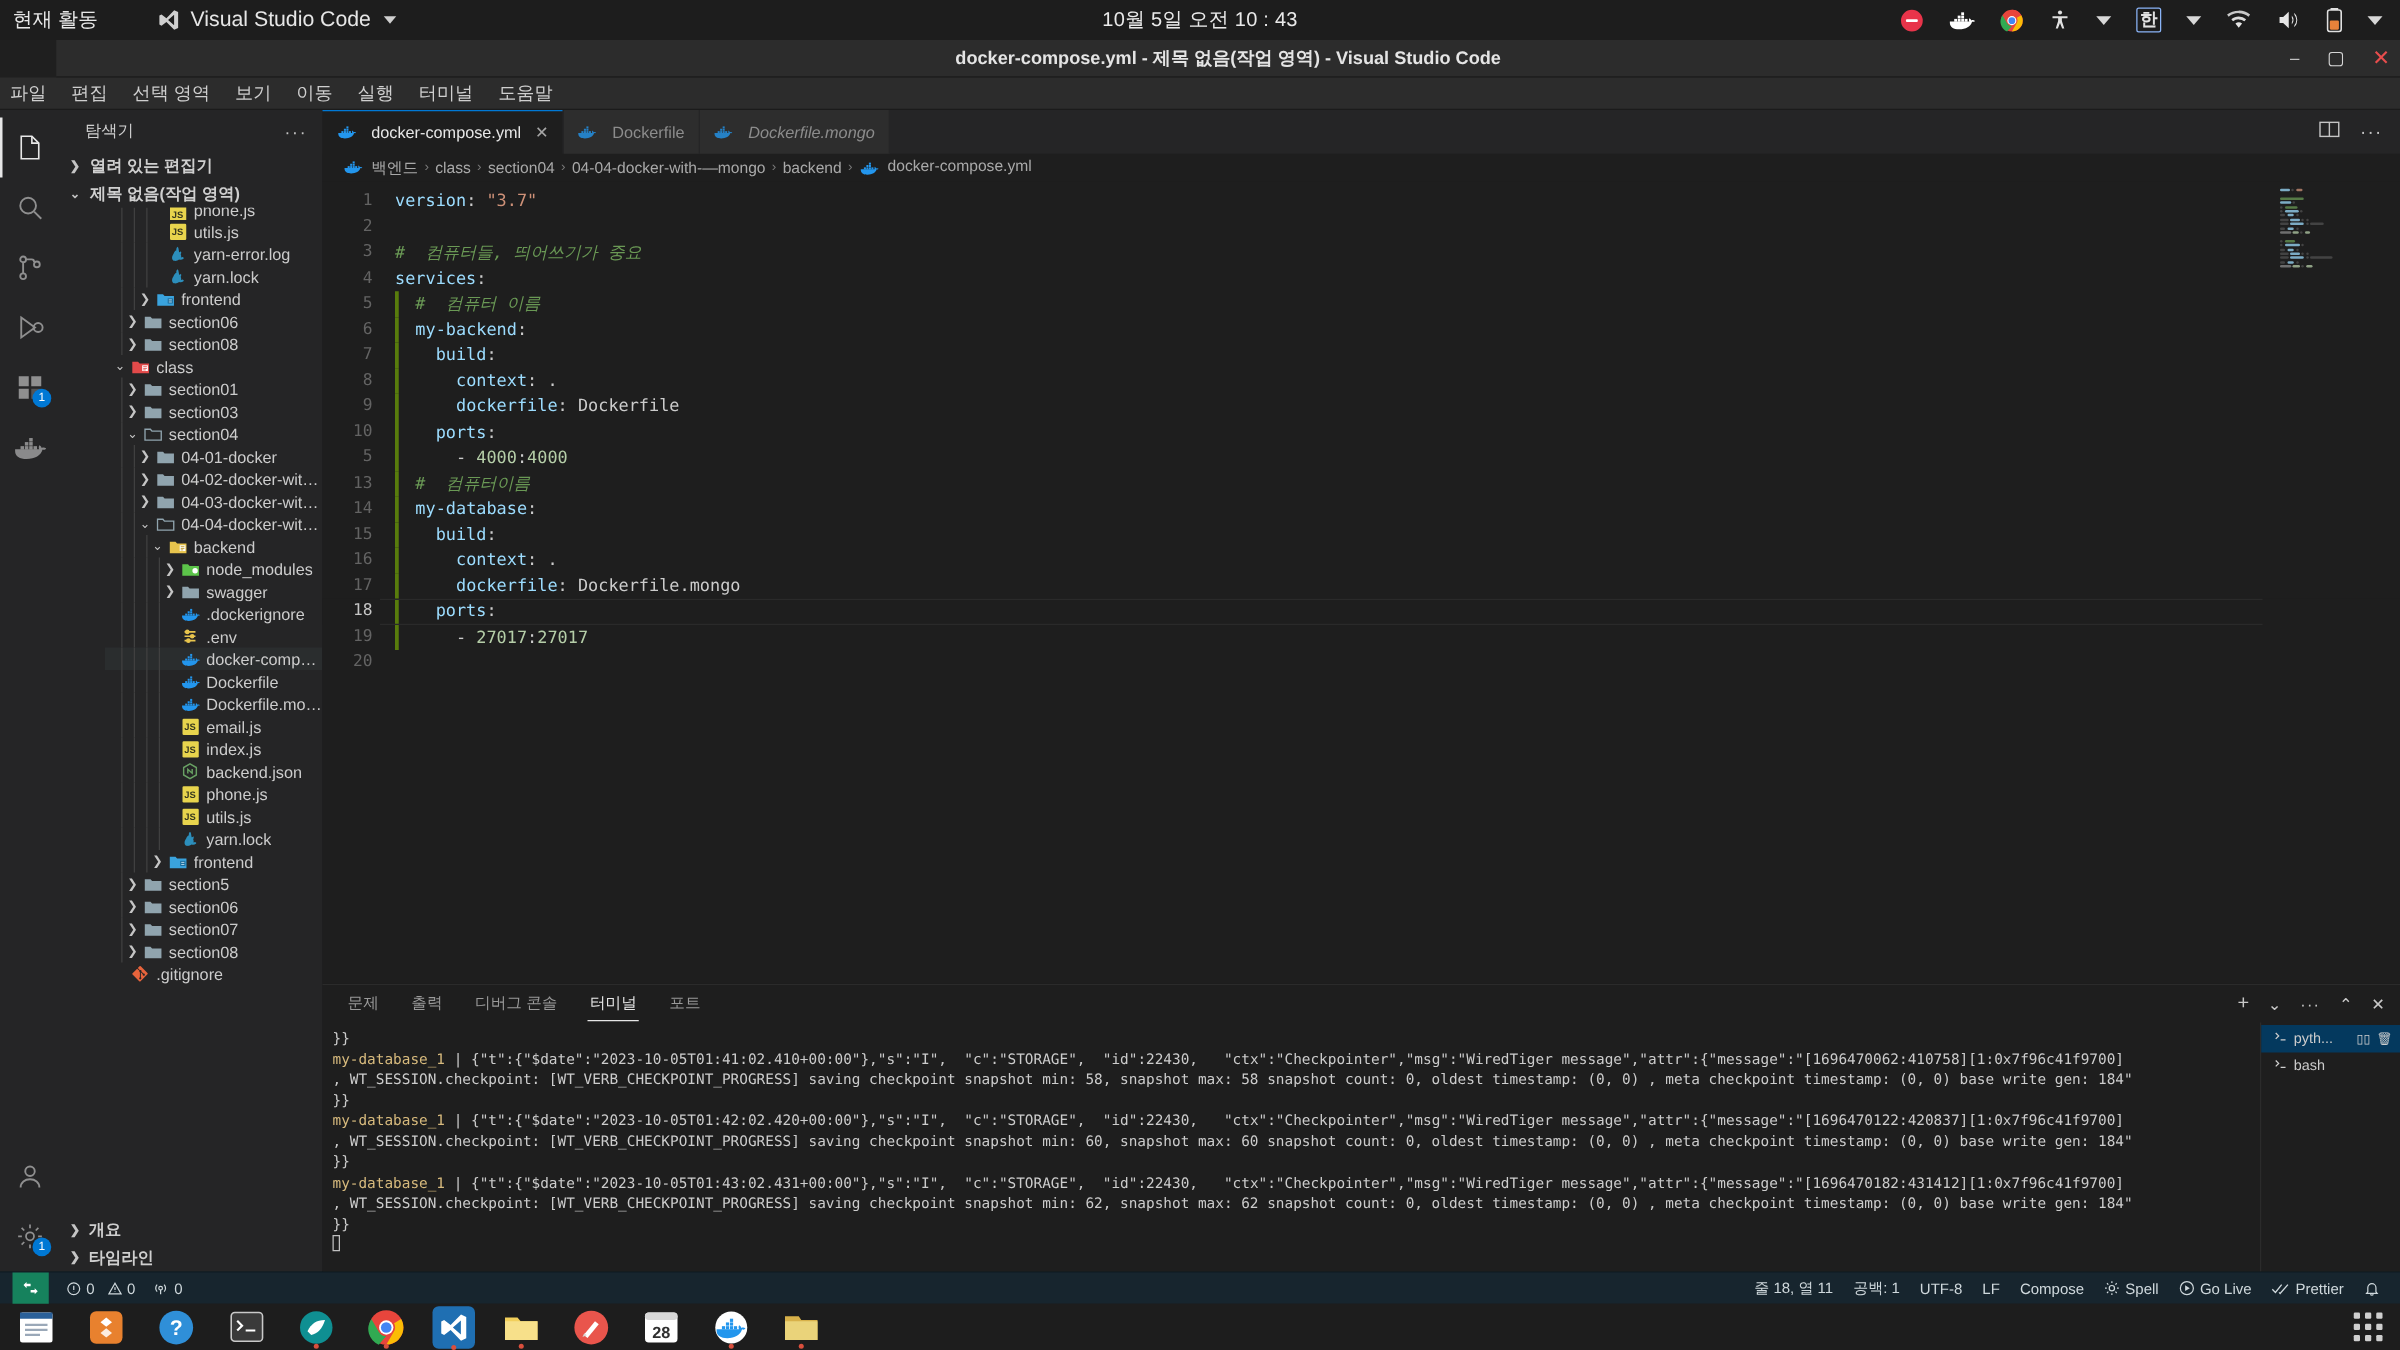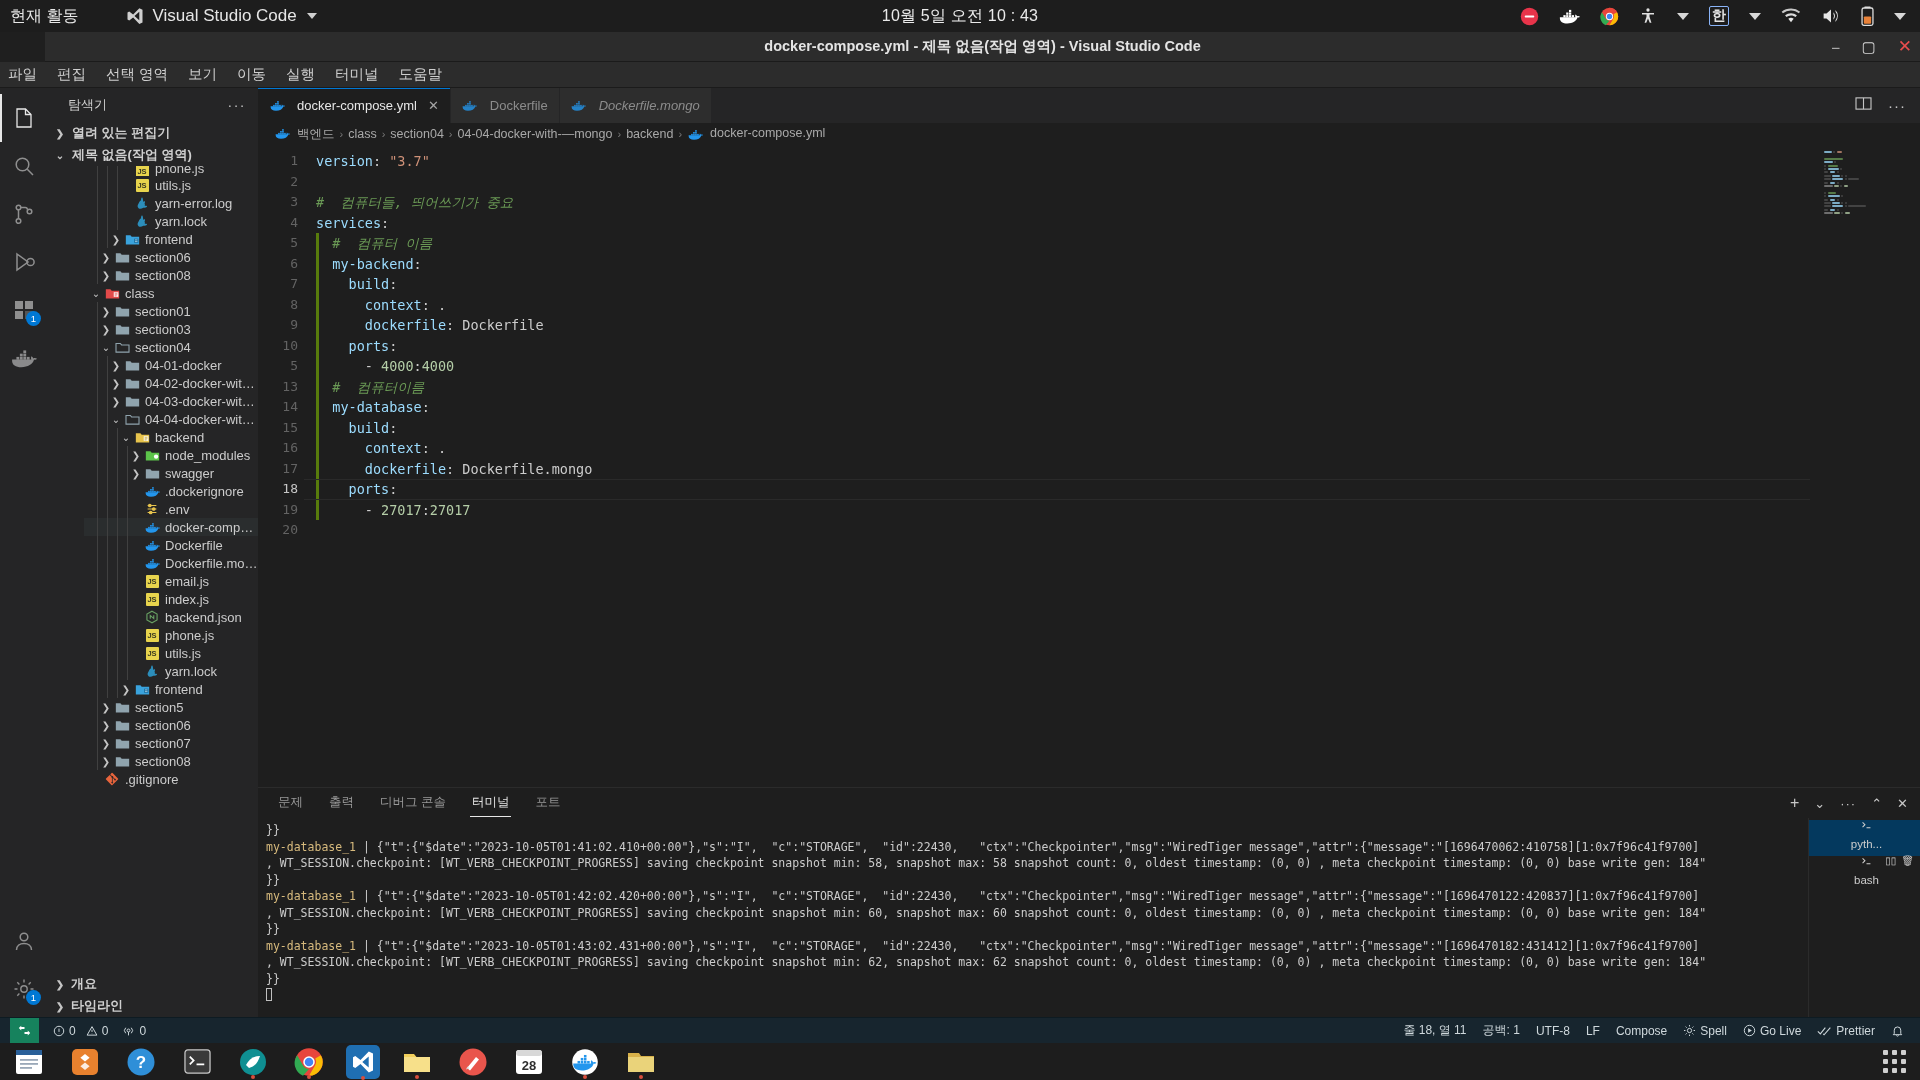--- a/index.html
+++ b/index.html
@@ -168,22 +168,22 @@
   .panel-main { flex:1; display:flex; min-height:0; }
   .term {
     flex:1; overflow:hidden; padding:4px 0 0 8px; color:#cccccc;
     font-family:"DejaVu Sans Mono", monospace; font-size:11.5px; line-height:16.5px;
     white-space:pre; min-width:0;
   }
   .term .dbname { color:#d7ba7d; }
   .term .cursor { display:inline-block; width:6px; height:13px; border:1px solid #bfbfbf;
      vertical-align:-2px; }
   .termlist { width:112px; border-left:1px solid #2b2b2b; padding-top:2px; }
-  .tl-row { height:36px; display:flex; align-items:center; gap:5px; font-size:11.5px;
-     color:#cccccc; padding:0 6px 0 10px; cursor:pointer;flex-direction:column; }
+  .tl-row { height:22px; display:flex; align-items:center; gap:5px; font-size:11.5px;
+     color:#cccccc; padding:0 6px 0 10px; cursor:pointer; }
   .tl-row.sel { background:#04395e; }
   .tl-actions { margin-left:auto; display:flex; gap:5px; color:#cfcfcf; font-size:10px; }
 
   
   .statusbar {
     height:26px; background:#17252e; display:flex; align-items:center;
     font-size:12px; color:#cfd8dc; padding:0 2px; border-top:1px solid #0e1b22;
   }
   .sbl { display:flex; align-items:center; gap:14px; padding-left:8px; }
   .sbr { margin-left:auto; display:flex; align-items:center; gap:16px; padding-right:14px; }

